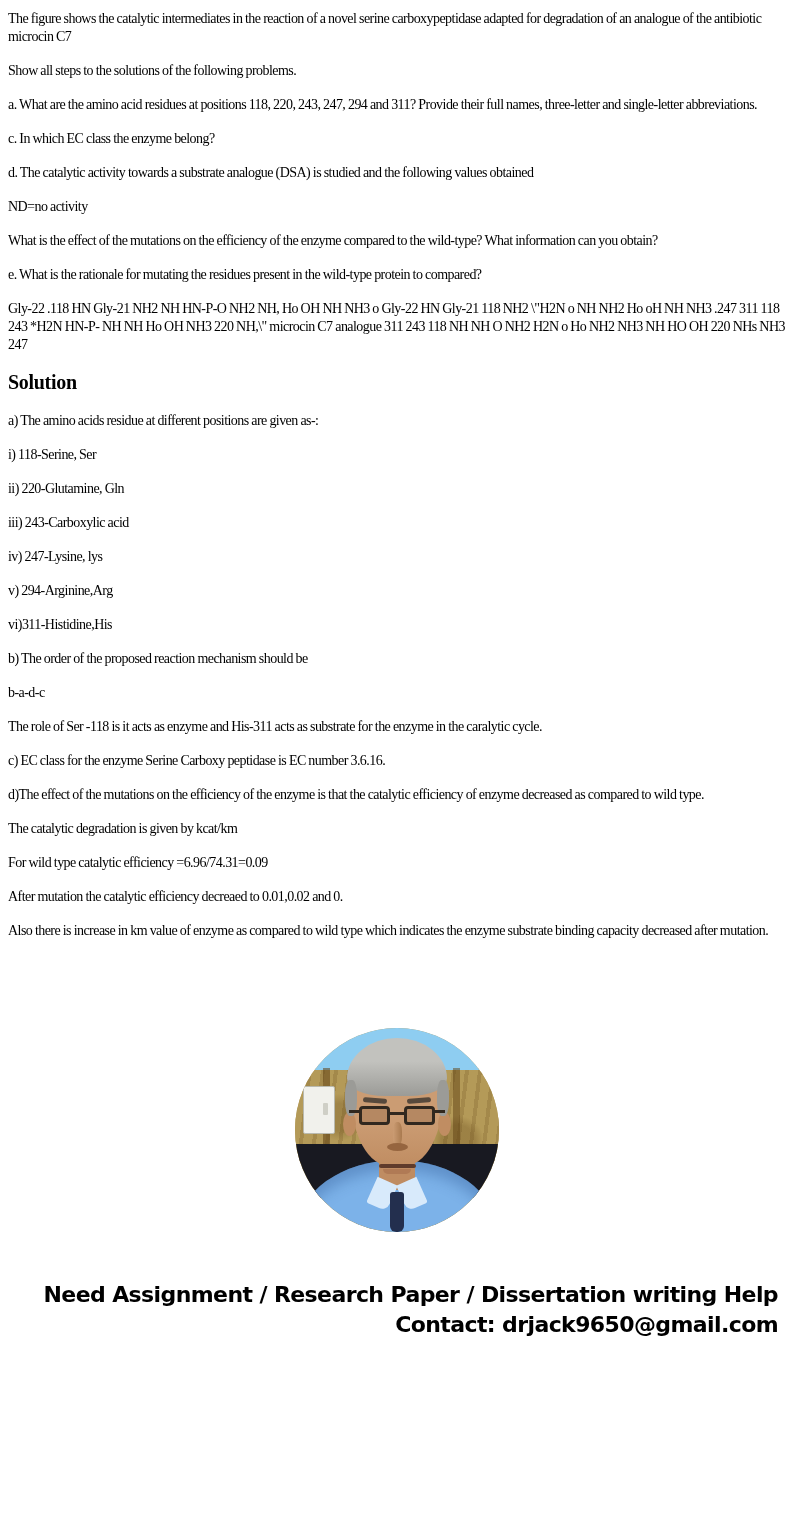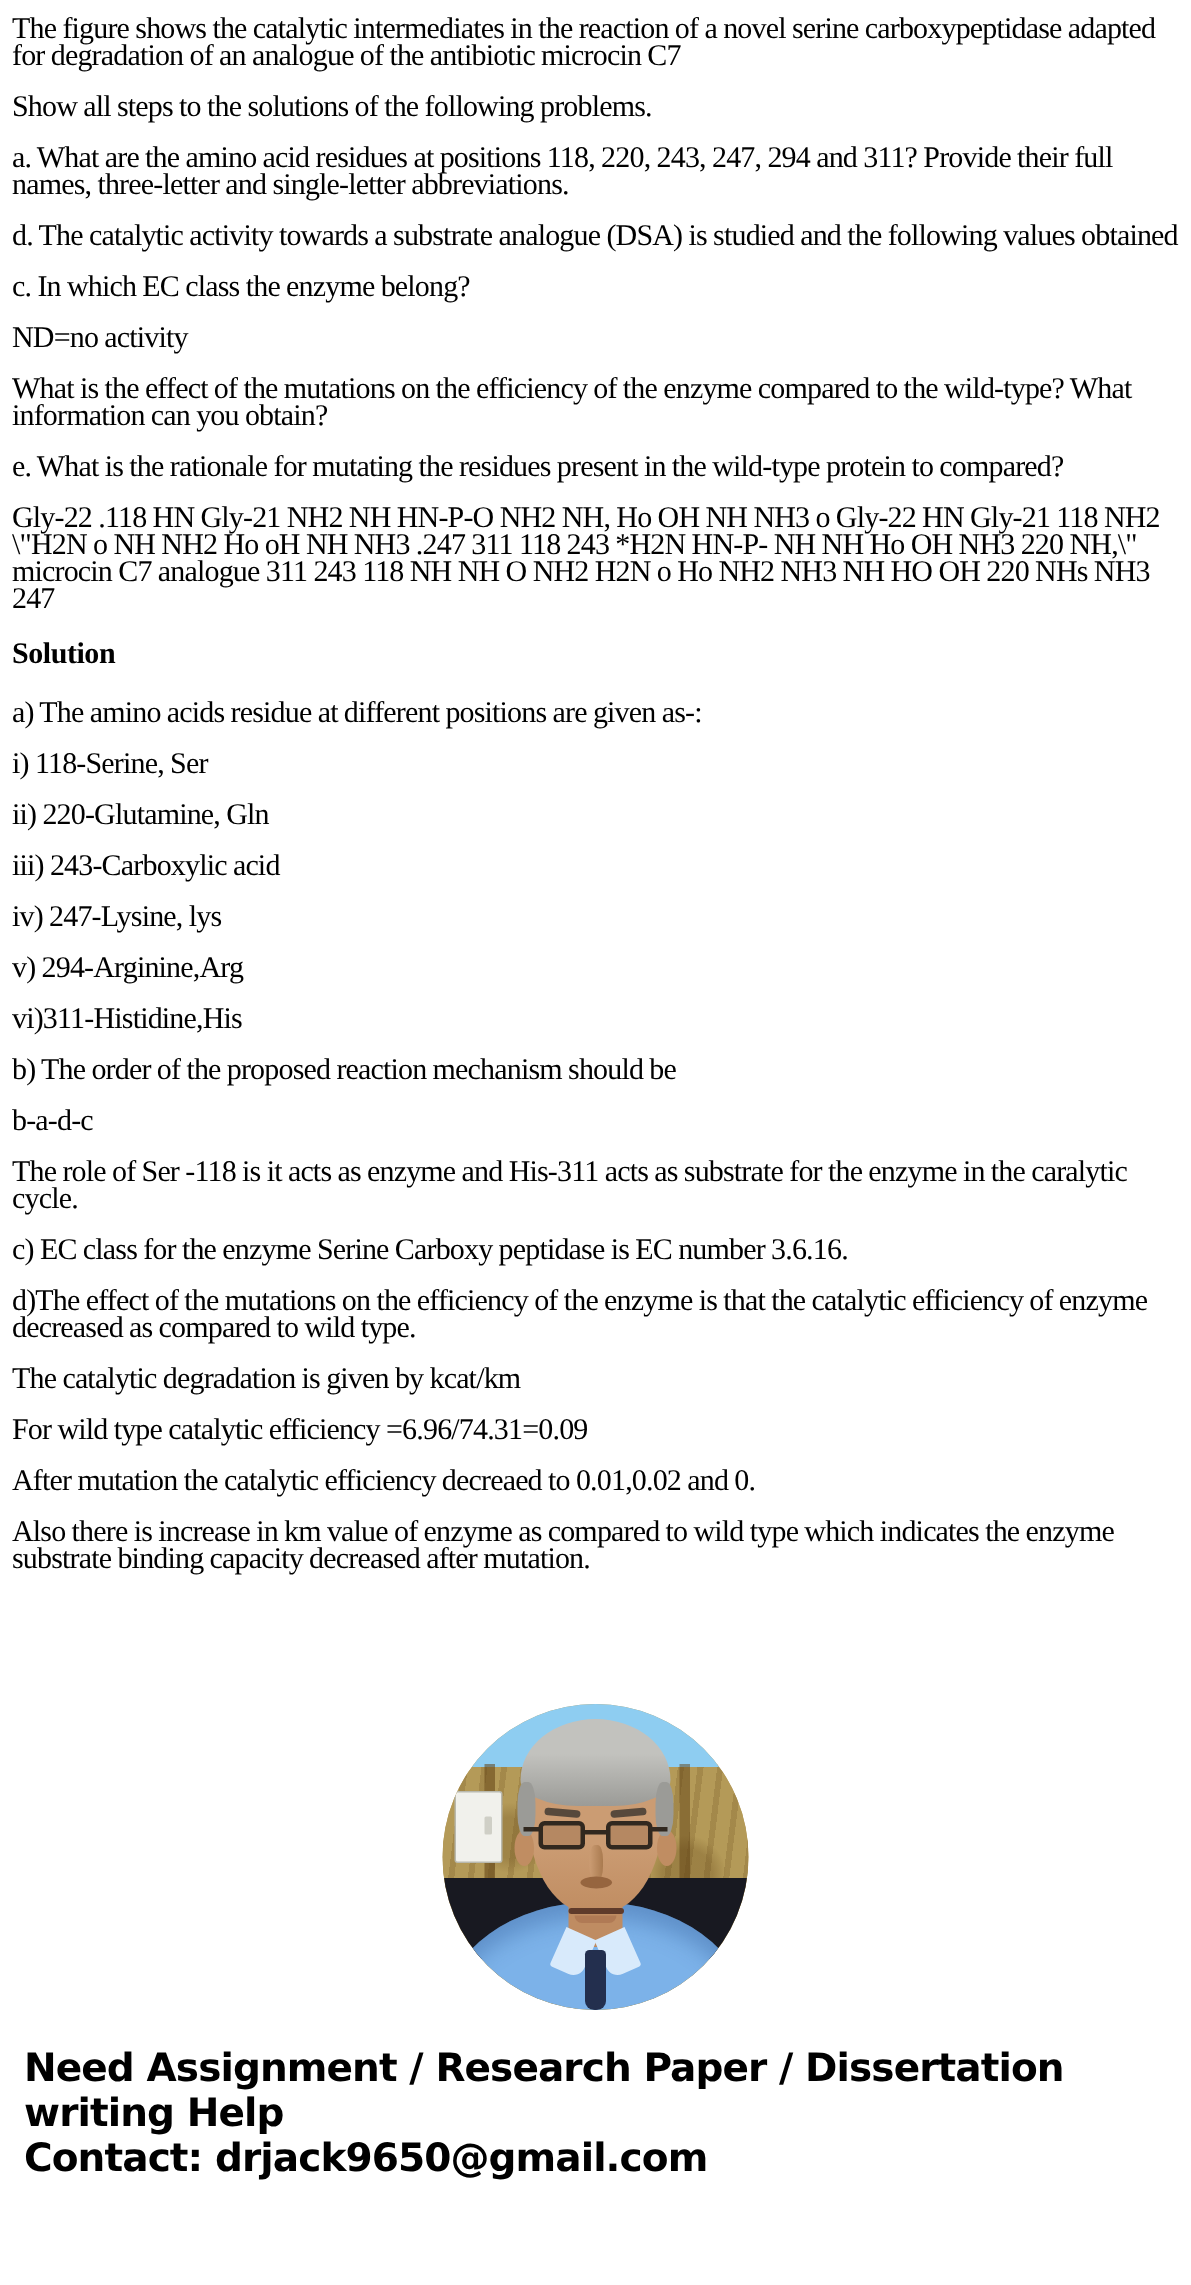--- a/index.html
+++ b/index.html
@@ -6,21 +6,21 @@
   body {
     width: 794px;
     min-height: 1523px;
     font-family: "Liberation Serif", "DejaVu Serif", serif;
     color: #000000;
     position: relative;
     overflow: hidden;
   }
   .doc { padding: 0 8px; }
   .doc p {
-    font-size: 20px;
+    font-size: 14px;
     letter-spacing: -0.55px;
     line-height: 18px;
     margin: 16px 0;
     word-spacing: -0.3px;
   }
   .doc p.first { margin-top: 10px; }
   .doc h2 {
     font-size: 20px;
     line-height: 20px;
     margin: 18px 0 20px 0;
@@ -84,40 +84,40 @@
   .ph-bridge { left: 93px; top: 84px; width: 18px; height: 3px; background: #31281f; }
   .ph-temple-l { left: 54px; top: 82px; width: 12px; height: 3px; background: #31281f; }
   .ph-temple-r { left: 138px; top: 82px; width: 12px; height: 3px; background: #31281f; }
   .ph-nose { left: 98px; top: 94px; width: 9px; height: 24px; background: linear-gradient(90deg, #cb9c73, #a97a4f); border-radius: 40%; }
   .ph-nostril { left: 92px; top: 115px; width: 21px; height: 8px; background: #96653f; border-radius: 50%; }
   .ph-mouth { left: 84px; top: 136px; width: 37px; height: 4px; background: #5f3b2b; border-radius: 2px; }
   .ph-lip { left: 88px; top: 141px; width: 28px; height: 5px; background: #b07a55; border-radius: 0 0 6px 6px; }
 
   
   .footer {
-    margin: 24px auto 0 auto;
+    margin: 48px auto 0 auto;
     max-width: 762px;
-    text-align: left;
+    text-align: right;
     font-family: "DejaVu Sans", "Liberation Sans", sans-serif;
     font-weight: bold;
-    font-size: 26px;
+    font-size: 22px;
     line-height: 30px;
     letter-spacing: -0.6px;
     color: #000000;
   }
 </style>
 </head>
 <body>
 
 <div class="doc">
   <p class="first">The figure shows the catalytic intermediates in the reaction of a novel serine carboxypeptidase adapted for degradation of an analogue of the antibiotic microcin C7</p>
   <p>Show all steps to the solutions of the following problems.</p>
   <p>a. What are the amino acid residues at positions 118, 220, 243, 247, 294 and 311? Provide their full names, three-letter and single-letter abbreviations.</p>
+  <p>c. In which EC class the enzyme belong?</p>
   <p>d. The catalytic activity towards a substrate analogue (DSA) is studied and the following values obtained</p>
-  <p>c. In which EC class the enzyme belong?</p>
   <p>ND=no activity</p>
   <p>What is the effect of the mutations on the efficiency of the enzyme compared to the wild-type? What information can you obtain?</p>
   <p>e. What is the rationale for mutating the residues present in the wild-type protein to compared?</p>
   <p>Gly-22 .118 HN Gly-21 NH2 NH HN-P-O NH2 NH, Ho OH NH NH3 o Gly-22 HN Gly-21 118 NH2 \"H2N o NH NH2 Ho oH NH NH3 .247 311 118 243 *H2N HN-P- NH NH Ho OH NH3 220 NH,\" microcin C7 analogue 311 243 118 NH NH O NH2 H2N o Ho NH2 NH3 NH HO OH 220 NHs NH3 247</p>
 
   <h2>Solution</h2>
 
   <p>a) The amino acids residue at different positions are given as-:</p>
   <p>i) 118-Serine, Ser</p>
   <p>ii) 220-Glutamine, Gln</p>

